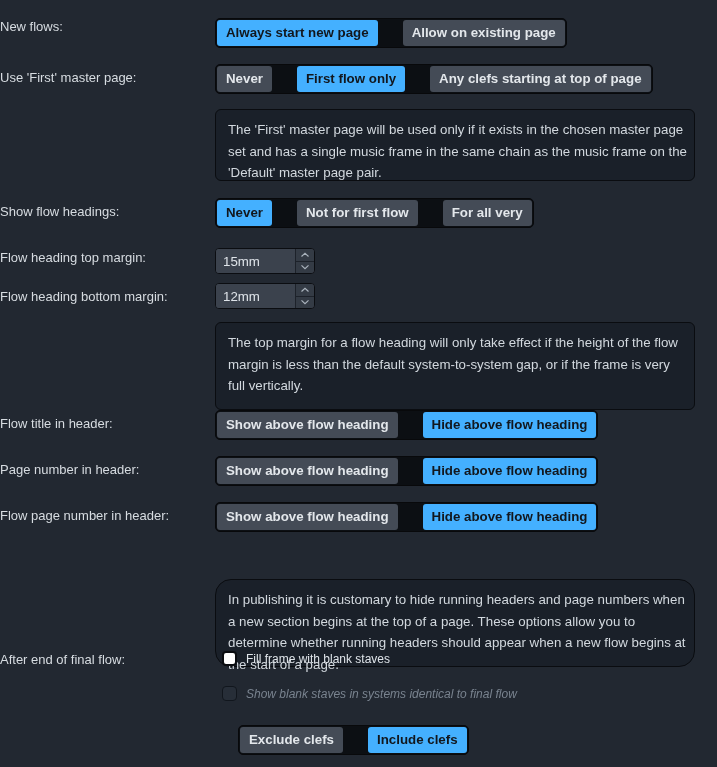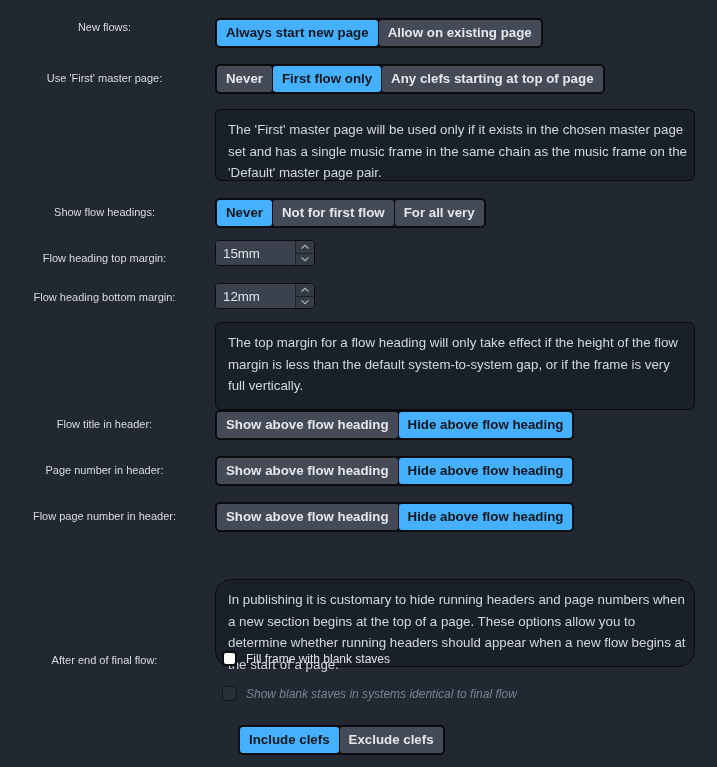--- a/index.html
+++ b/index.html
@@ -26,40 +26,41 @@
   
   .row {
     position: absolute;
     display: flex;
     align-items: flex-start;
   }
   .label {
     position: absolute;
     right: 0;
     width: 209px;
-    text-align: center;
-    font-size: 11px;
+    text-align: left;
+    font-size: 13px;
     color: #d7dce1;
     line-height: 16px;
     white-space: nowrap;
   }
   .field {
     position: absolute;
     left: 215px;
   }
 
   
   .seg {
     display: inline-flex;
     background: #0c0f13;
     border: 1.5px solid #08090b;
     border-radius: 5px;
     padding: 1px;
     box-sizing: border-box;
     overflow: hidden;
+    gap: 24px;
   }
   .seg > .segbtn {
     font-family: "Liberation Sans", sans-serif;
     font-size: 13.3px;
     font-weight: bold;
     line-height: 1;
     padding: 6px 9px 7px 9px;
     border: none;
     background: #444b56;
     color: #e3e7eb;
@@ -191,21 +192,21 @@
     <div class="seg">
       <button class="segbtn sel">Never</button>
       <button class="segbtn">Not for first flow</button>
       <button class="segbtn">For all very</button>
     </div>
   </div>
 
   <div class="row" style="top:250px; left:0; width:209px;">
     <div class="label">Flow heading top margin:</div>
   </div>
-  <div class="field" style="top:240px;">
+  <div class="field" style="top:248px;">
     <div class="spin">
       <div class="val">15mm</div>
       <div class="btns">
         <div>
           <svg width="9" height="6" viewBox="0 0 9 6">
               <path d="M1 4.5 L4.5 1.2 L8 4.5" fill="none" stroke="#aab3bd" stroke-width="1.2"></path>
             </svg>
         </div>
         <div>
           <svg width="9" height="6" viewBox="0 0 9 6">
@@ -280,18 +281,18 @@
     <div class="cblabel">Fill frame with blank staves</div>
   </div>
 
   <div class="cbrow" style="top:686px; left:222px;">
     <div class="cbox dim"></div>
     <div class="cblabel dim">Show blank staves in systems identical to final flow</div>
   </div>
 
   <div class="field" style="top:725px; left:238px;">
     <div class="seg">
+      <button class="segbtn">Exclude clefs</button>
       <button class="segbtn sel">Include clefs</button>
-      <button class="segbtn">Exclude clefs</button>
     </div>
   </div>
 
 </div>
 
 </body></html>

